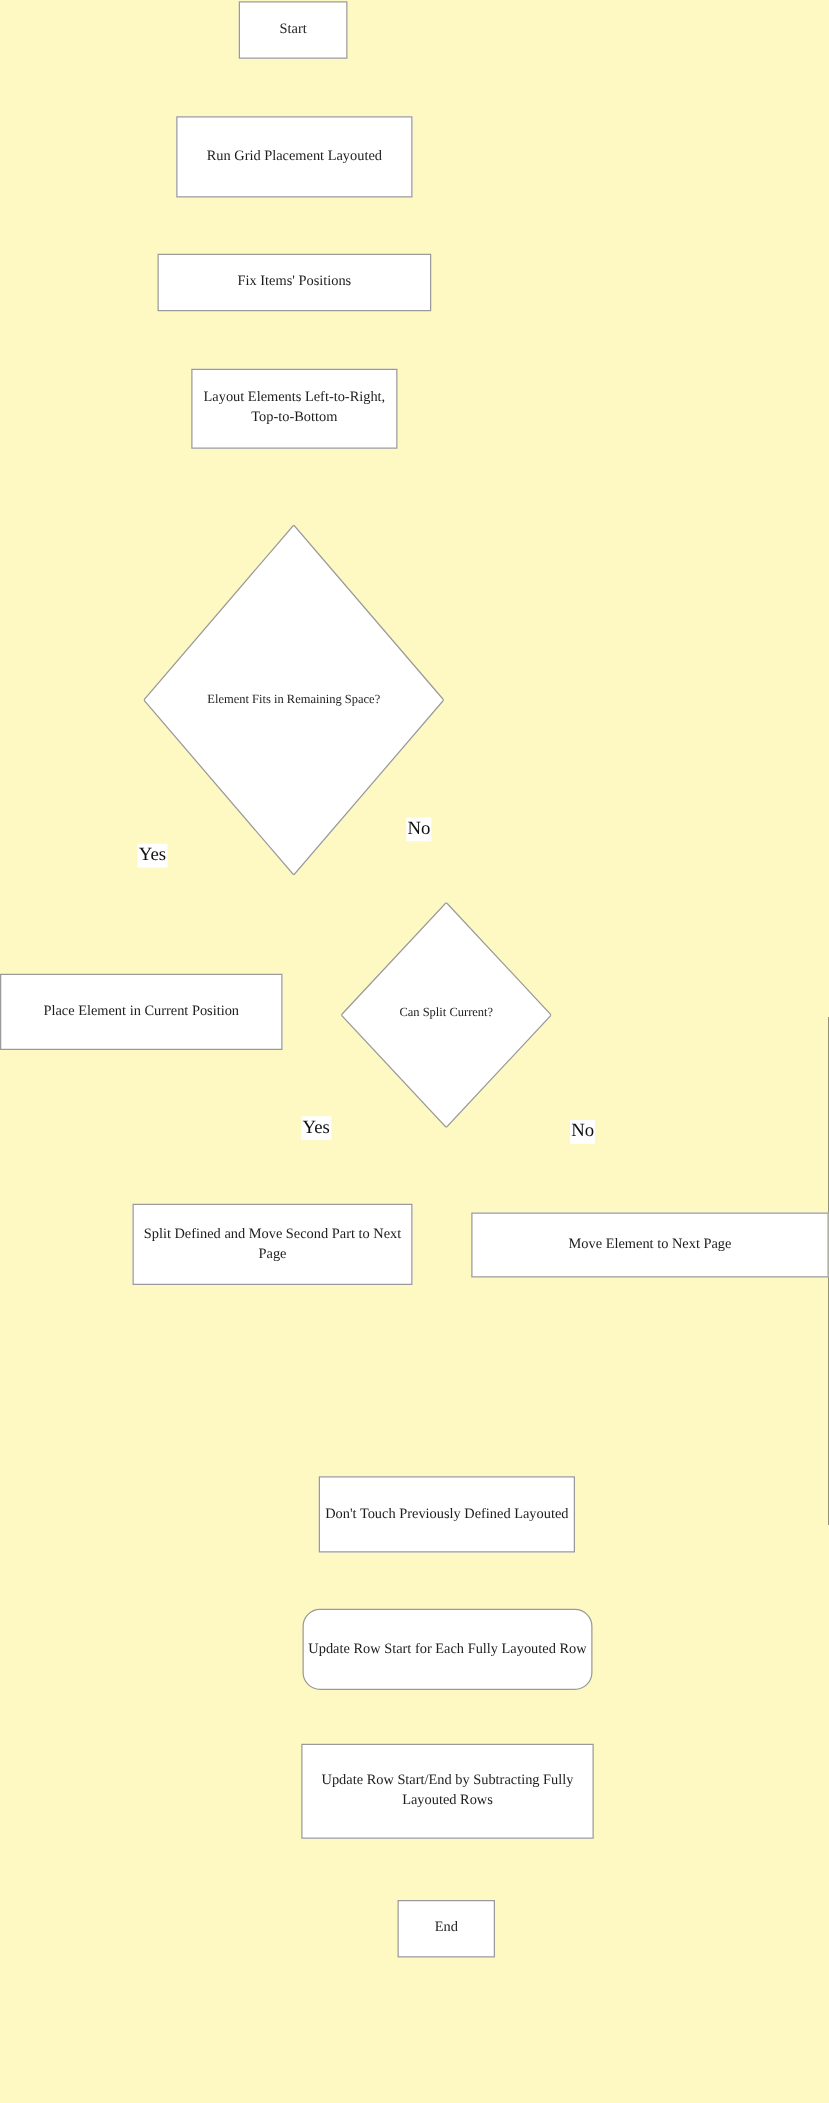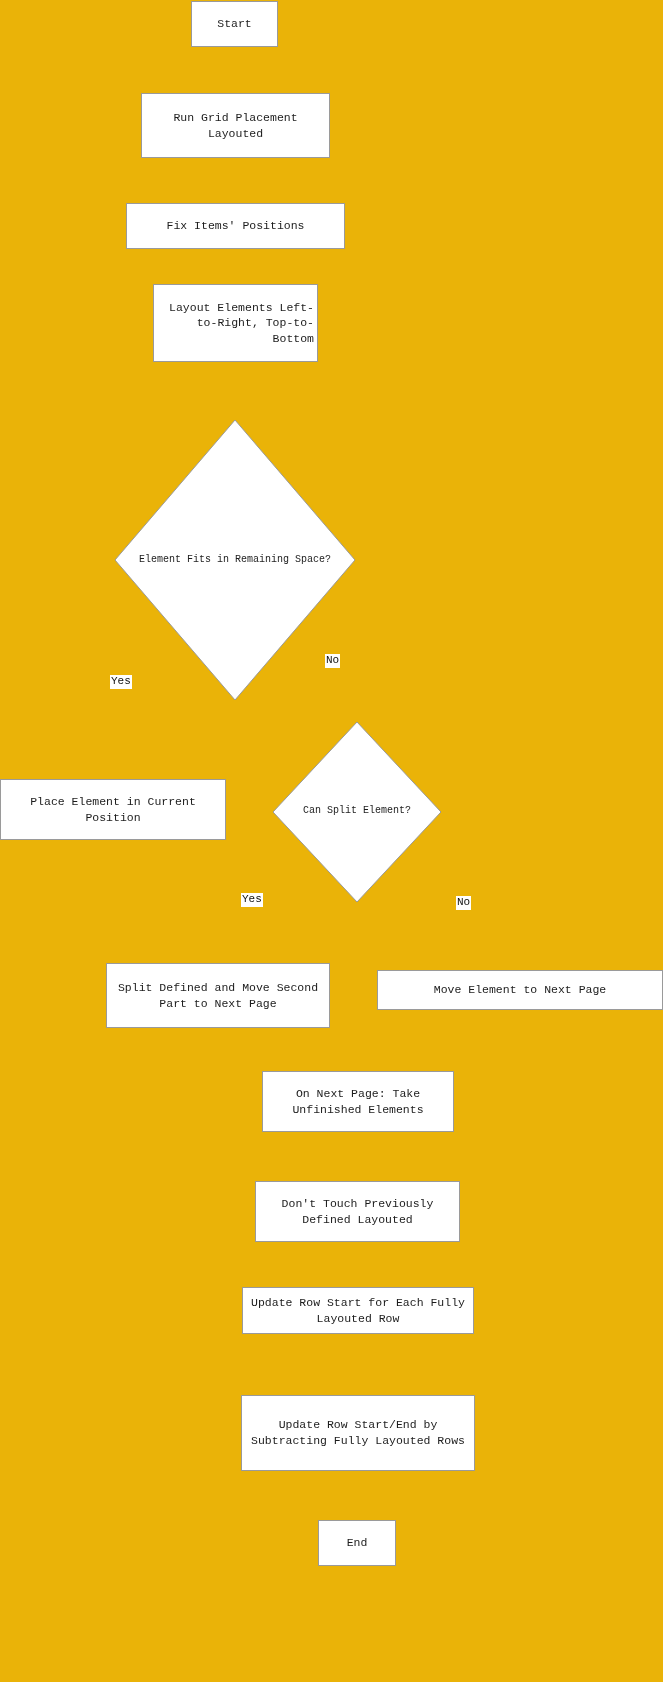--- a/index.html
+++ b/index.html
@@ -4,23 +4,23 @@
 <style>
   html, body {
     margin: 0;
     padding: 0;
     background: #000000;
   }
   #canvas {
     position: relative;
     width: 663px;
     height: 1682px;
-    background: #eab308;
+    background: #fef9c3;
     overflow: hidden;
-    font-family: Liberation Mono, monospace;
+    font-family: Liberation Serif, serif;
   }
   .node {
     position: absolute;
     background: #ffffff;
     border: 1px solid #9a9a9a;
     box-sizing: border-box;
     display: flex;
     align-items: center;
     justify-content: center;
     text-align: center;
@@ -45,21 +45,21 @@
     width: 100%;
     text-align: center;
     color: #1c1c1c;
     font-size: 10px;
     line-height: 1.35;
   }
   .edge-label {
     position: absolute;
     background: #ffffff;
     color: #111111;
-    font-size: 11px;
+    font-size: 15px;
     line-height: 1.25;
     padding: 0px 1px;
     white-space: nowrap;
   }
 </style>
 </head>
 <body>
 
 <div id="canvas">
 
@@ -68,67 +68,64 @@
   </div>
 
   <div class="node" style="left:141px; top:93px; width:189px; height:65px;">
     <span>Run Grid Placement Layouted</span>
   </div>
 
   <div class="node" style="left:126px; top:203px; width:219px; height:46px;">
     <span>Fix Items' Positions</span>
   </div>
 
-  <div class="node" style="left:153px; top:284px; width:165px; height:78px;text-align:right;">
+  <div class="node" style="left:153px; top:295px; width:165px; height:64px;">
     <span>Layout Elements Left-to-Right, Top-to-Bottom</span>
   </div>
 
   <div class="diamond-wrap" style="left:115px; top:420px; width:240px; height:280px;">
     <svg width="240" height="280" viewBox="0 0 240 280">
       <polygon points="120,0 240,140 120,280 0,140" fill="#ffffff" stroke="#9a9a9a" stroke-width="1"></polygon>
     </svg>
     <div class="diamond-label" style="top:133px;">Element Fits in Remaining Space?</div>
   </div>
 
   <div class="edge-label" style="left:110px; top:675px;">Yes</div>
 
   <div class="edge-label" style="left:325px; top:654px;">No</div>
 
   <div class="diamond-wrap" style="left:273px; top:722px; width:168px; height:180px;">
     <svg width="168" height="180" viewBox="0 0 168 180">
       <polygon points="84,0 168,90 84,180 0,90" fill="#ffffff" stroke="#9a9a9a" stroke-width="1"></polygon>
     </svg>
-    <div class="diamond-label" style="top:82px;">Can Split Element?</div>
+    <div class="diamond-label" style="top:82px;">Can Split Current?</div>
   </div>
 
   <div class="node" style="left:0px; top:779px; width:226px; height:61px;">
     <span>Place Element in Current Position</span>
   </div>
 
   <div class="edge-label" style="left:241px; top:893px;">Yes</div>
 
   <div class="edge-label" style="left:456px; top:896px;">No</div>
 
   <div class="node" style="left:106px; top:963px; width:224px; height:65px;">
     <span>Split Defined and Move Second Part to Next Page</span>
   </div>
 
-  <div class="node" style="left:377px; top:970px; width:286px; height:40px;">
+  <div class="node" style="left:377px; top:970px; width:286px; height:52px;">
     <span>Move Element to Next Page</span>
   </div>
 
-  <div class="node" style="left:262px; top:1071px; width:192px; height:61px;">
-    <span>On Next Page: Take Unfinished Elements</span>
-  </div>
 
   <div class="node" style="left:255px; top:1181px; width:205px; height:61px;">
     <span>Don't Touch Previously Defined Layouted</span>
   </div>
 
-  <div class="node" style="left:242px; top:1287px; width:232px; height:47px;">
+  <div class="node" style="left:242px; top:1287px; width:232px; height:65px;border-radius:14px;">
     <span>Update Row Start for Each Fully Layouted Row</span>
   </div>
 
   <div class="node" style="left:241px; top:1395px; width:234px; height:76px;">
     <span>Update Row Start/End by Subtracting Fully Layouted Rows</span>
   </div>
 
   <div class="node" style="left:318px; top:1520px; width:78px; height:46px;">
     <span>End</span>
   </div>

